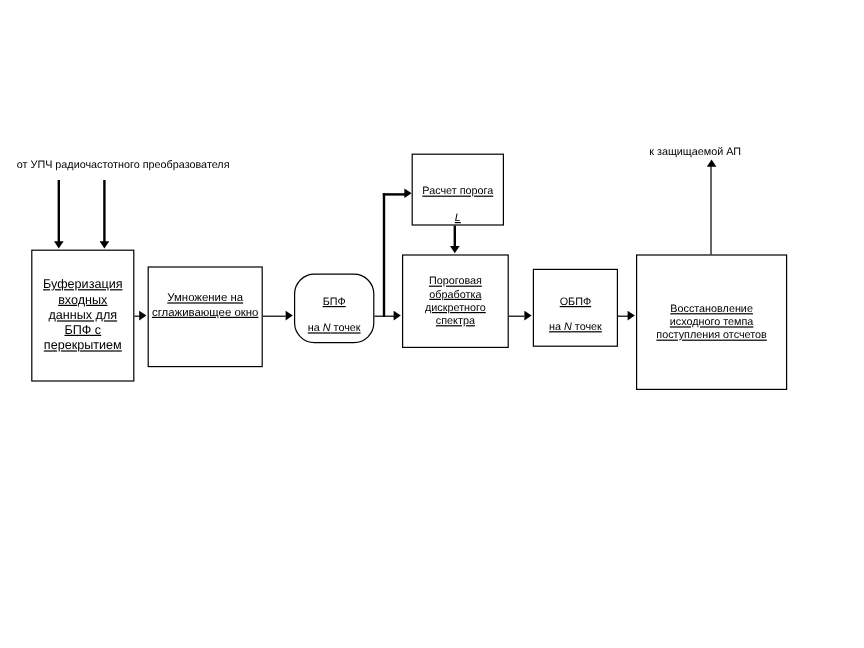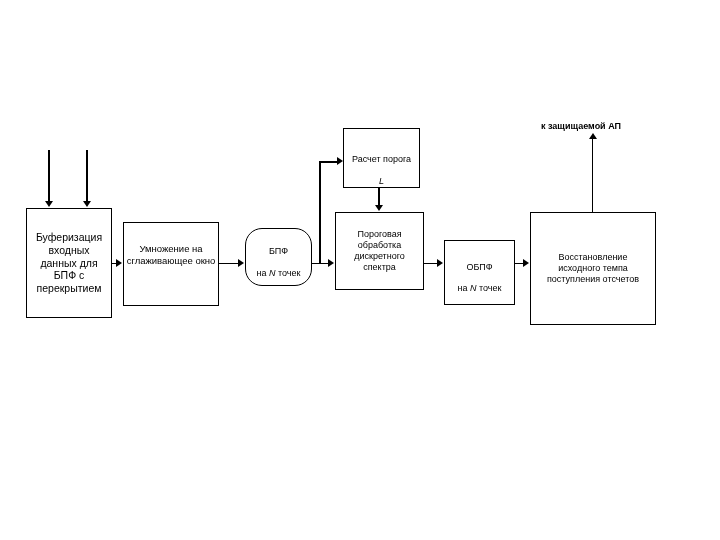--- a/index.html
+++ b/index.html
@@ -28,52 +28,52 @@
     justify-content: center;
     text-align: center;
   }
   .node-label {
     display: block;
     width: 100%;
     line-height: 1.22;
     white-space: pre-line;
     padding: 0 2px;
     box-sizing: border-box;
+    text-decoration: underline;
   }
   
   #node-buffering      { left: 26px;  top: 208px; width: 86px;  height: 110px; }
   #node-buffering .node-label { font-size: 10.5px; }
 
   #node-window         { left: 123px; top: 222px; width: 96px;  height: 84px;  align-items: flex-start; }
   #node-window .node-label { font-size: 9.5px; margin-top: 20px; }
 
   #node-fft            { left: 245px; top: 228px; width: 67px;  height: 58px; border-radius: 17px; }
   #node-fft .node-label { font-size: 9px; }
 
   #node-threshold      { left: 335px; top: 212px; width: 89px;  height: 78px; }
   #node-threshold .node-label { font-size: 9px; }
 
-  #node-ifft           { left: 444px; top: 240px; width: 71px;  height: 65px; }
+  #node-ifft           { left: 444px; top: 224px; width: 71px;  height: 65px; }
   #node-ifft .node-label { font-size: 9px; }
 
   #node-restore        { left: 530px; top: 212px; width: 126px; height: 113px; }
   #node-restore .node-label { font-size: 9px; }
 
   #node-thresholdcalc  { left: 343px; top: 128px; width: 77px;  height: 60px;
                          align-items: flex-start; }
   #node-thresholdcalc .node-label { font-size: 9px; margin-top: 14px; }
 
   .ital { font-style: italic; }
 
   
   .annot {
     position: absolute;
     font-size: 9px;
     white-space: nowrap;
-    font-weight: bold;
   }
   #annot-input  { left: 14px;  top: 132px; }
   #annot-output { left: 541px; top: 121px; }
 
   
   .hline, .vline {
     position: absolute;
     background: #000000;
   }
   .hline { height: 1px; }
@@ -100,20 +100,21 @@
     border-left: 4px solid transparent;
     border-right: 4px solid transparent;
     border-bottom: 6px solid #000000;
   }
 </style>
 </head>
 <body>
 
 <div id="canvas">
 
+  <div class="annot" id="annot-input">от УПЧ радиочастотного преобразователя</div>
 
   <div class="annot" id="annot-output">к защищаемой АП</div>
 
   <div class="vline thick" style="left:48px; top:150px; height:52px;"></div>
   <div class="arrow down" style="left:45px; top:201px;"></div>
 
   <div class="vline thick" style="left:86px; top:150px; height:52px;"></div>
   <div class="arrow down" style="left:83px; top:201px;"></div>
 
   <div class="node" id="node-buffering">

